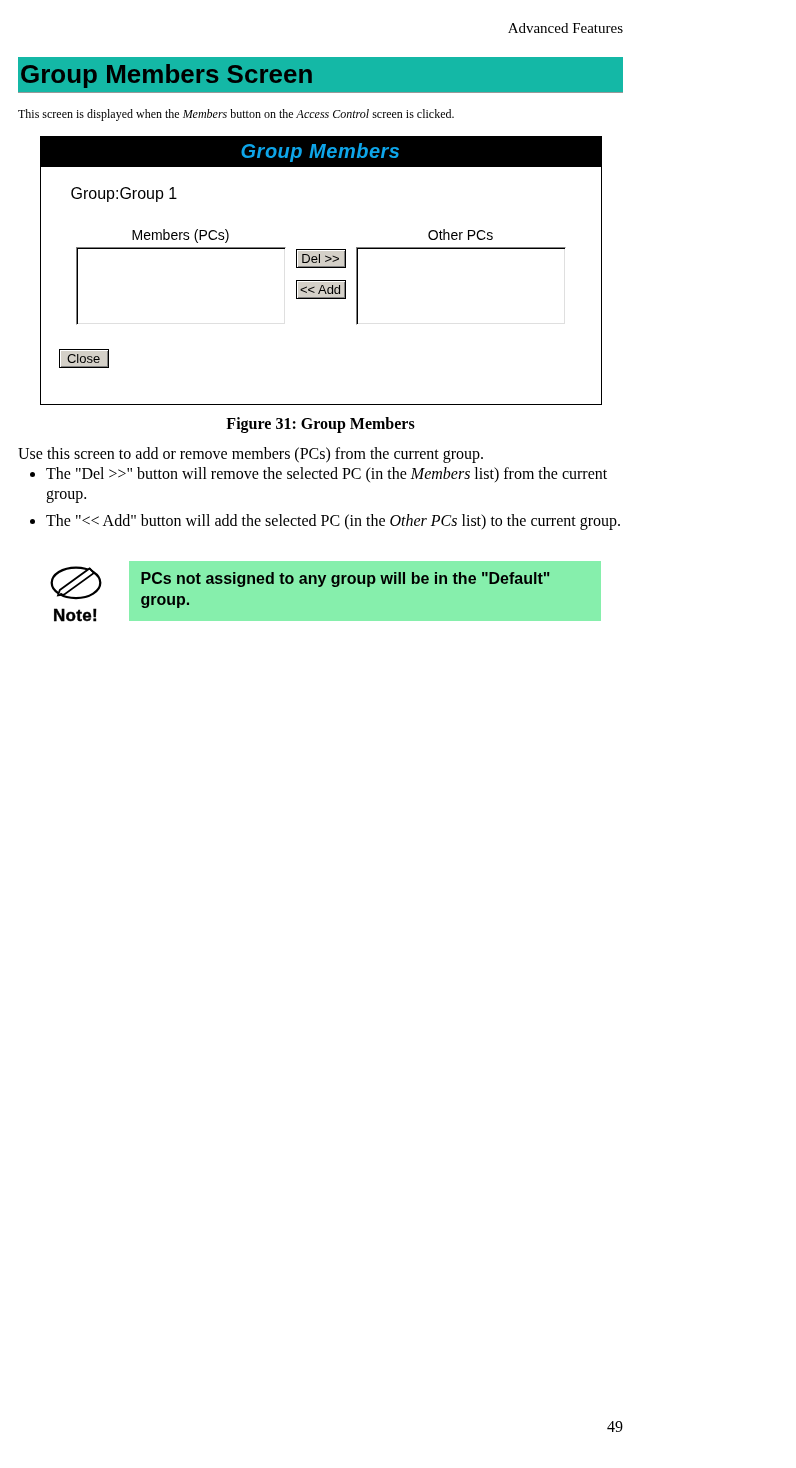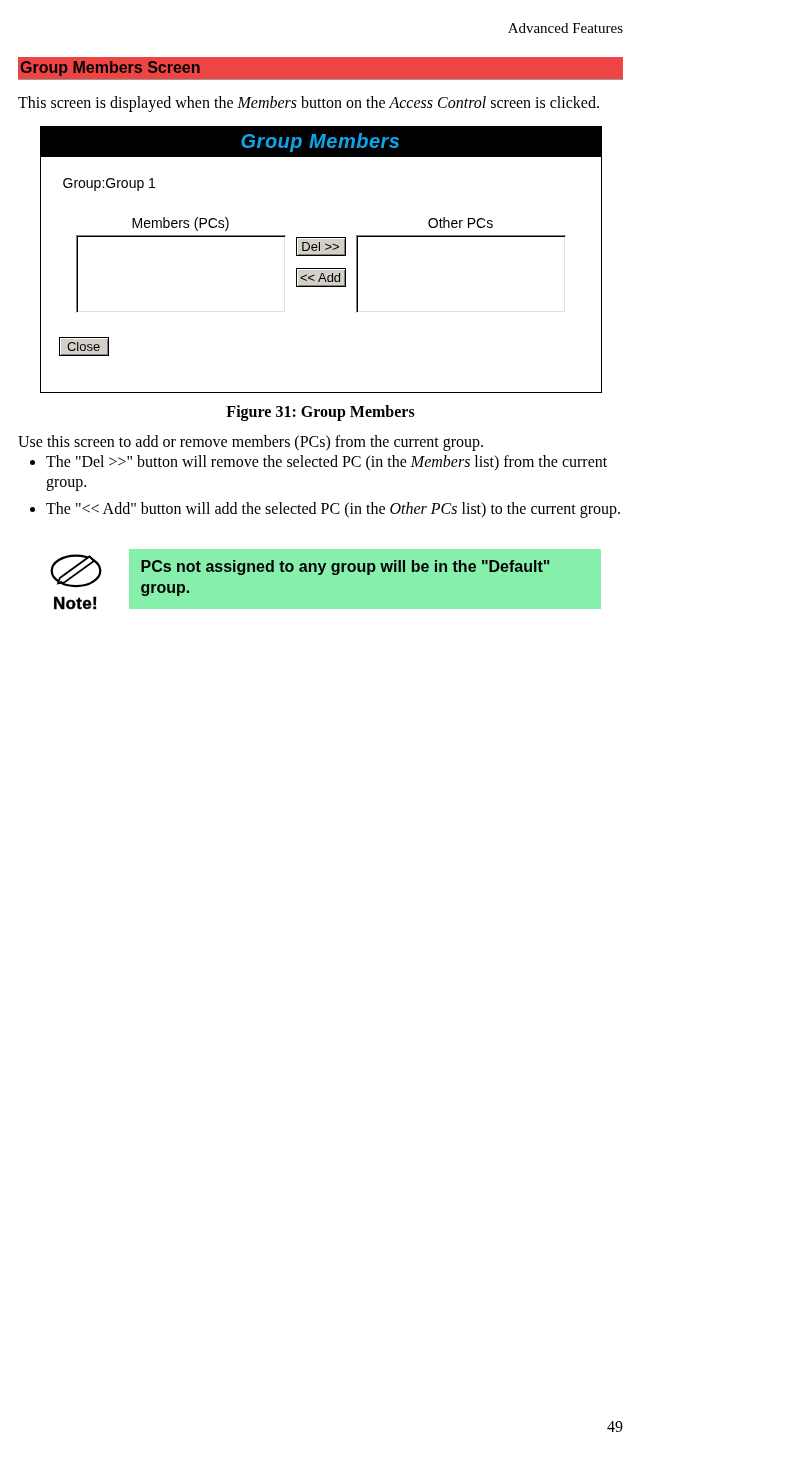--- a/index.html
+++ b/index.html
@@ -17,30 +17,30 @@
     height: 1468px;
     box-sizing: border-box;
     padding: 20px 30px 20px 18px;
   }
   .running-header {
     text-align: right;
     font-size: 15px;
     margin-bottom: 20px;
   }
   .section-heading {
-    background: #ef4444;
-    font-family: Arial, Helvetica, sans-serif;
-    font-weight: bold;
-    font-size: 16px;
+    background: #14b8a6;
+    font-family: Arial, Helvetica, sans-serif;
+    font-weight: bold;
+    font-size: 26px;
     padding: 2px 2px;
     margin: 0 0 14px 0;
     border-bottom: 1px solid #999;
   }
   .intro-para {
-    font-size: 16px;
+    font-size: 12px;
     margin: 0 0 14px 0;
   }
   .italic { font-style: italic; }
 
   
   .figure-wrap {
     text-align: center;
     margin: 8px 0 8px 0;
   }
   .app-window {
@@ -61,22 +61,22 @@
     font-size: 20px;
     font-style: italic;
     text-align: center;
     padding: 3px 0 4px 0;
     letter-spacing: 0.5px;
   }
   .app-body {
     padding: 14px 18px 36px 18px;
   }
   .group-line {
-    font-size: 14px;
-    margin: 4px 0 24px 4px;
+    font-size: 16px;
+    margin: 4px 0 24px 12px;
   }
   .lists-row {
     display: flex;
     align-items: flex-start;
     justify-content: center;
   }
   .list-col {
     width: 210px;
     text-align: center;
   }

